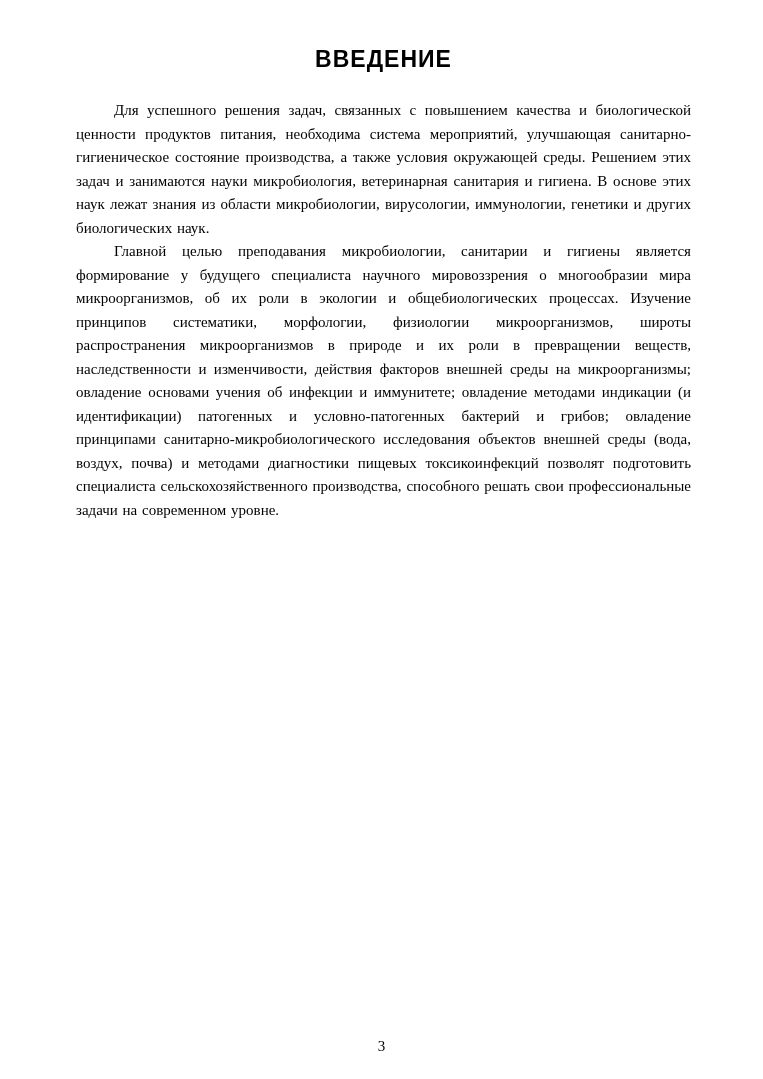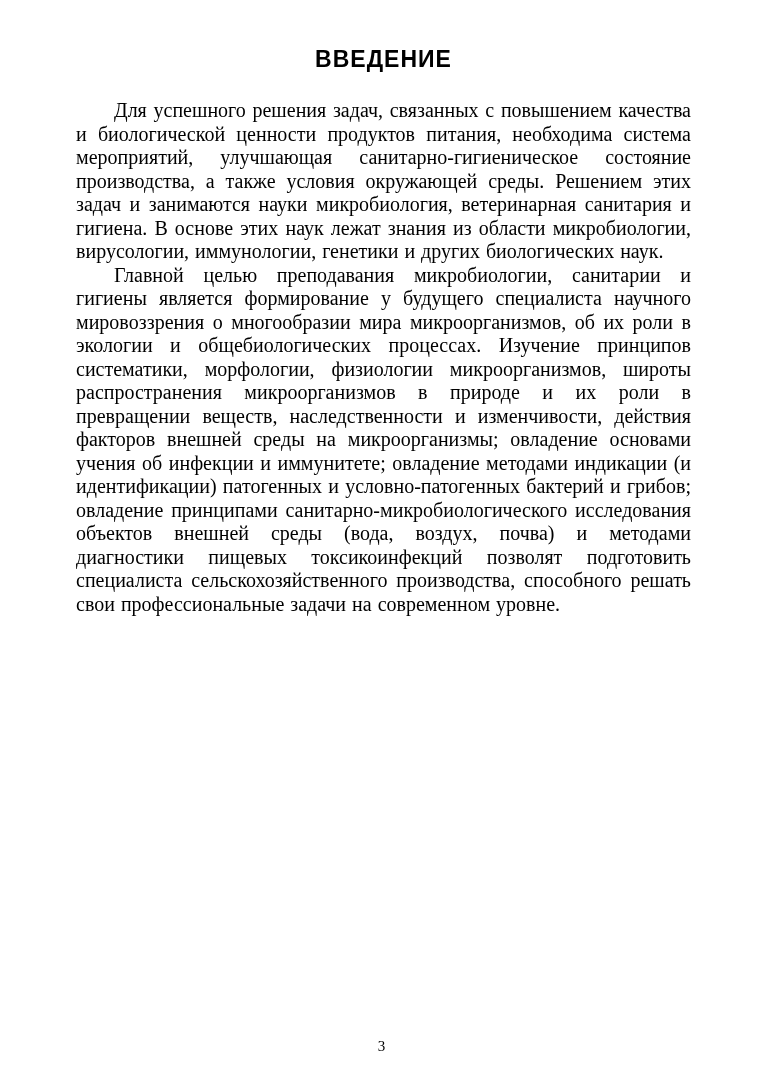--- a/index.html
+++ b/index.html
@@ -28,21 +28,21 @@
   .doc-title {
     text-align: center;
     font-weight: bold;
     font-size: 23px;
     letter-spacing: 1px;
     margin: 0 0 26px 0;
     font-family: "Liberation Sans", "DejaVu Sans", sans-serif;
   }
   .body-text p {
     margin: 0;
-    font-size: 20px;
+    font-size: 15px;
     line-height: 23.5px;
     text-align: justify;
     text-indent: 38px;
     word-spacing: 1px;
   }
   .page-number {
     position: absolute;
     bottom: 24px;
     left: 0;
     width: 763px;

